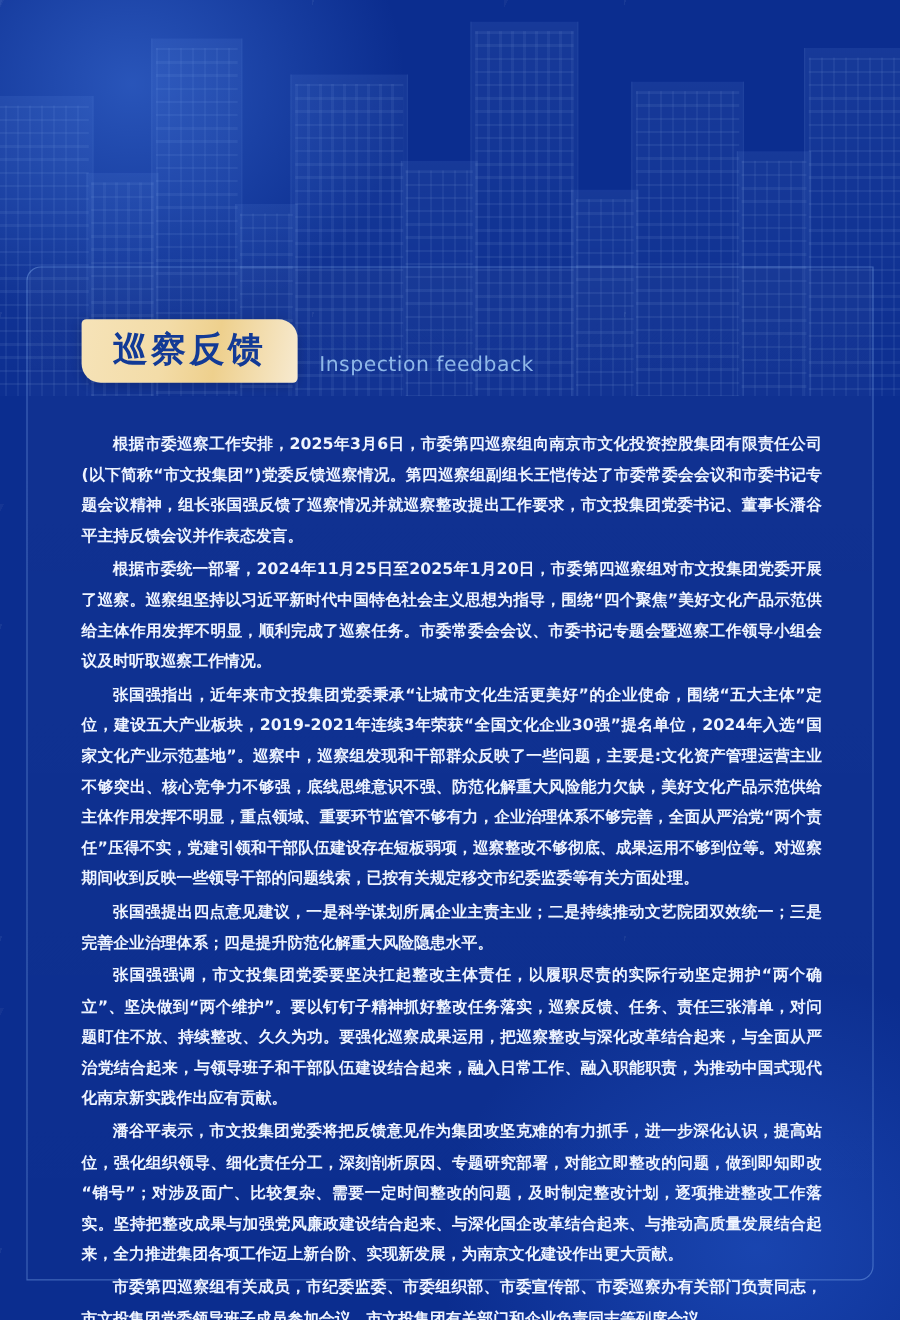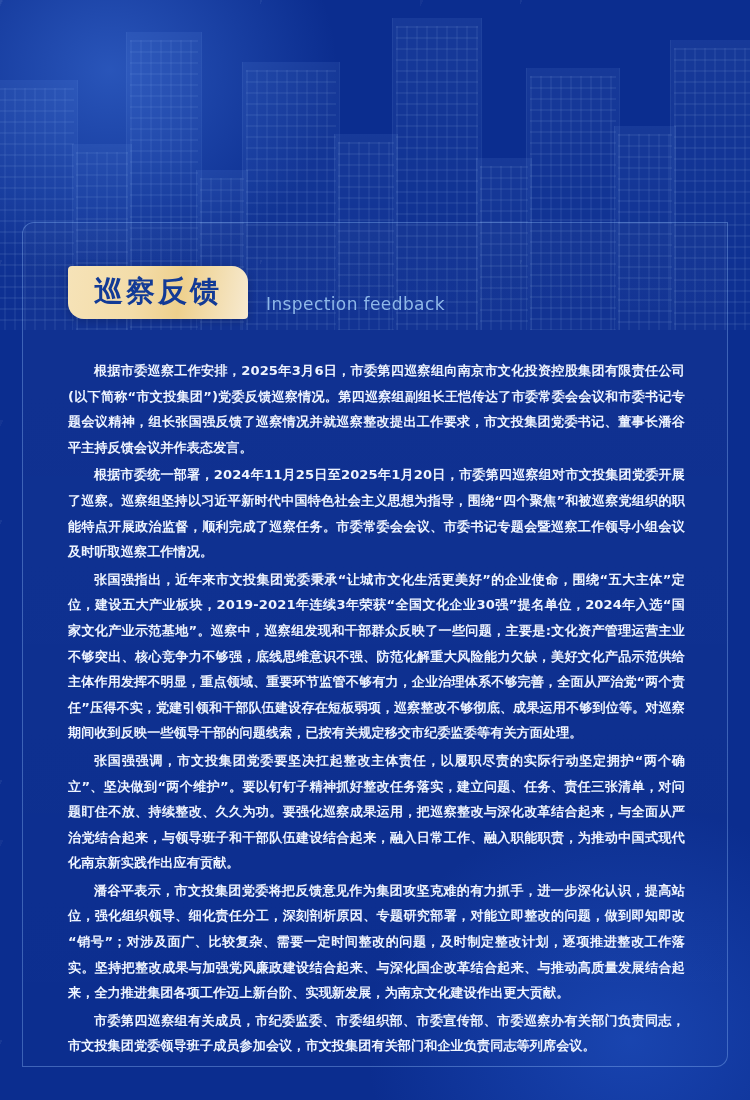--- a/index.html
+++ b/index.html
@@ -165,21 +165,22 @@
 
     <div class="title-wrap">
       <div class="title-badge">
         <div class="zh">巡察反馈</div>
       </div>
       <div class="title-en">Inspection feedback</div>
     </div>
 
     <div class="body-text">
       <p>根据市委巡察工作安排，2025年3月6日，市委第四巡察组向南京市文化投资控股集团有限责任公司(以下简称“市文投集团”)党委反馈巡察情况。第四巡察组副组长王恺传达了市委常委会会议和市委书记专题会议精神，组长张国强反馈了巡察情况并就巡察整改提出工作要求，市文投集团党委书记、董事长潘谷平主持反馈会议并作表态发言。</p>
-      <p>根据市委统一部署，2024年11月25日至2025年1月20日，市委第四巡察组对市文投集团党委开展了巡察。巡察组坚持以习近平新时代中国特色社会主义思想为指导，围绕“四个聚焦”和被巡察党组织的职能特点开展政治监督，顺利完成了巡察任务。市委常委会会议、市委书记专题会暨巡察工作领导小组会议及时听取巡察工作情况。</p>
+      <p>根据市委统一部署，2024年11月25日至2025年1月20日，市委第四巡察组对市文投集团党委开展了巡察。巡察组坚持以习近平新时代中国特色社会主义思想为指导，围绕“四个聚焦”美好文化产品示范供给主体作用发挥不明显，顺利完成了巡察任务。市委常委会会议、市委书记专题会暨巡察工作领导小组会议及时听取巡察工作情况。</p>
       <p>张国强指出，近年来市文投集团党委秉承“让城市文化生活更美好”的企业使命，围绕“五大主体”定位，建设五大产业板块，2019-2021年连续3年荣获“全国文化企业30强”提名单位，2024年入选“国家文化产业示范基地”。巡察中，巡察组发现和干部群众反映了一些问题，主要是:文化资产管理运营主业不够突出、核心竞争力不够强，底线思维意识不强、防范化解重大风险能力欠缺，美好文化产品示范供给主体作用发挥不明显，重点领域、重要环节监管不够有力，企业治理体系不够完善，全面从严治党“两个责任”压得不实，党建引领和干部队伍建设存在短板弱项，巡察整改不够彻底、成果运用不够到位等。对巡察期间收到反映一些领导干部的问题线索，已按有关规定移交市纪委监委等有关方面处理。</p>
-      <p>张国强强调，市文投集团党委要坚决扛起整改主体责任，以履职尽责的实际行动坚定拥护“两个确立”、坚决做到“两个维护”。要以钉钉子精神抓好整改任务落实，建立问题、任务、责任三张清单，对问题盯住不放、持续整改、久久为功。要强化巡察成果运用，把巡察整改与深化改革结合起来，与全面从严治党结合起来，与领导班子和干部队伍建设结合起来，融入日常工作、融入职能职责，为推动中国式现代化南京新实践作出应有贡献。</p>
+      <p>张国强提出四点意见建议，一是科学谋划所属企业主责主业；二是持续推动文艺院团双效统一；三是完善企业治理体系；四是提升防范化解重大风险隐患水平。</p>
+      <p>张国强强调，市文投集团党委要坚决扛起整改主体责任，以履职尽责的实际行动坚定拥护“两个确立”、坚决做到“两个维护”。要以钉钉子精神抓好整改任务落实，巡察反馈、任务、责任三张清单，对问题盯住不放、持续整改、久久为功。要强化巡察成果运用，把巡察整改与深化改革结合起来，与全面从严治党结合起来，与领导班子和干部队伍建设结合起来，融入日常工作、融入职能职责，为推动中国式现代化南京新实践作出应有贡献。</p>
       <p>潘谷平表示，市文投集团党委将把反馈意见作为集团攻坚克难的有力抓手，进一步深化认识，提高站位，强化组织领导、细化责任分工，深刻剖析原因、专题研究部署，对能立即整改的问题，做到即知即改“销号”；对涉及面广、比较复杂、需要一定时间整改的问题，及时制定整改计划，逐项推进整改工作落实。坚持把整改成果与加强党风廉政建设结合起来、与深化国企改革结合起来、与推动高质量发展结合起来，全力推进集团各项工作迈上新台阶、实现新发展，为南京文化建设作出更大贡献。</p>
       <p>市委第四巡察组有关成员，市纪委监委、市委组织部、市委宣传部、市委巡察办有关部门负责同志，市文投集团党委领导班子成员参加会议，市文投集团有关部门和企业负责同志等列席会议。</p>
     </div>
 
   </div>
 </div>
 
 </body></html>

